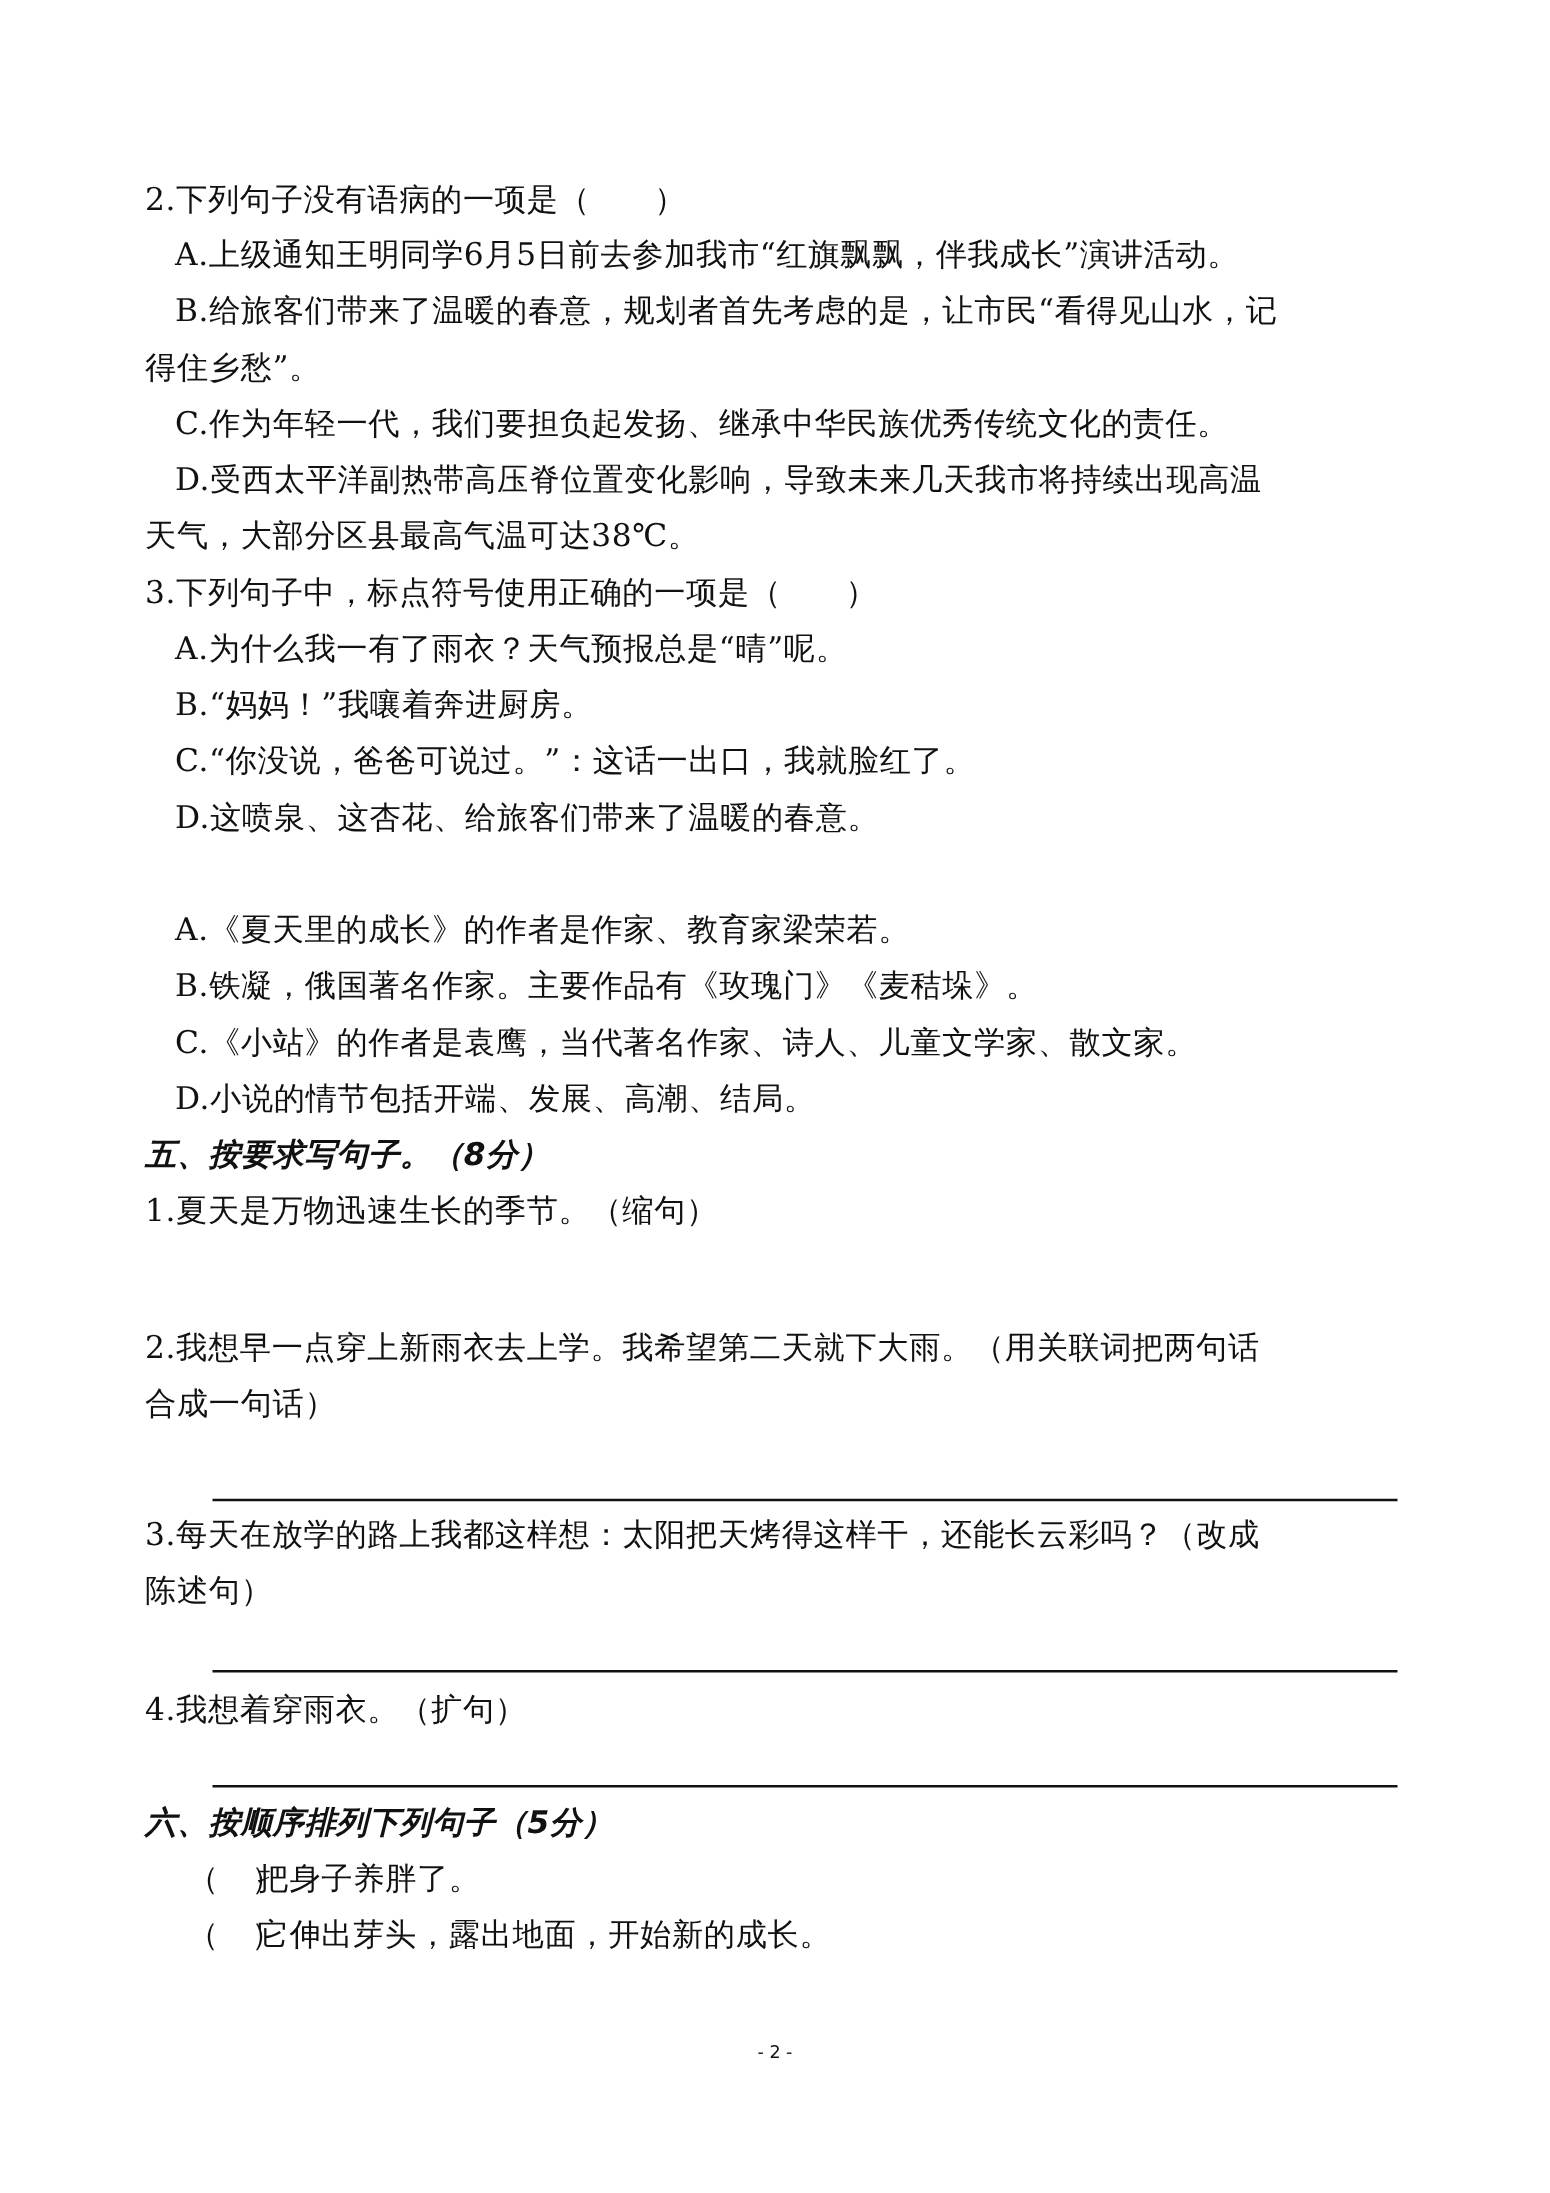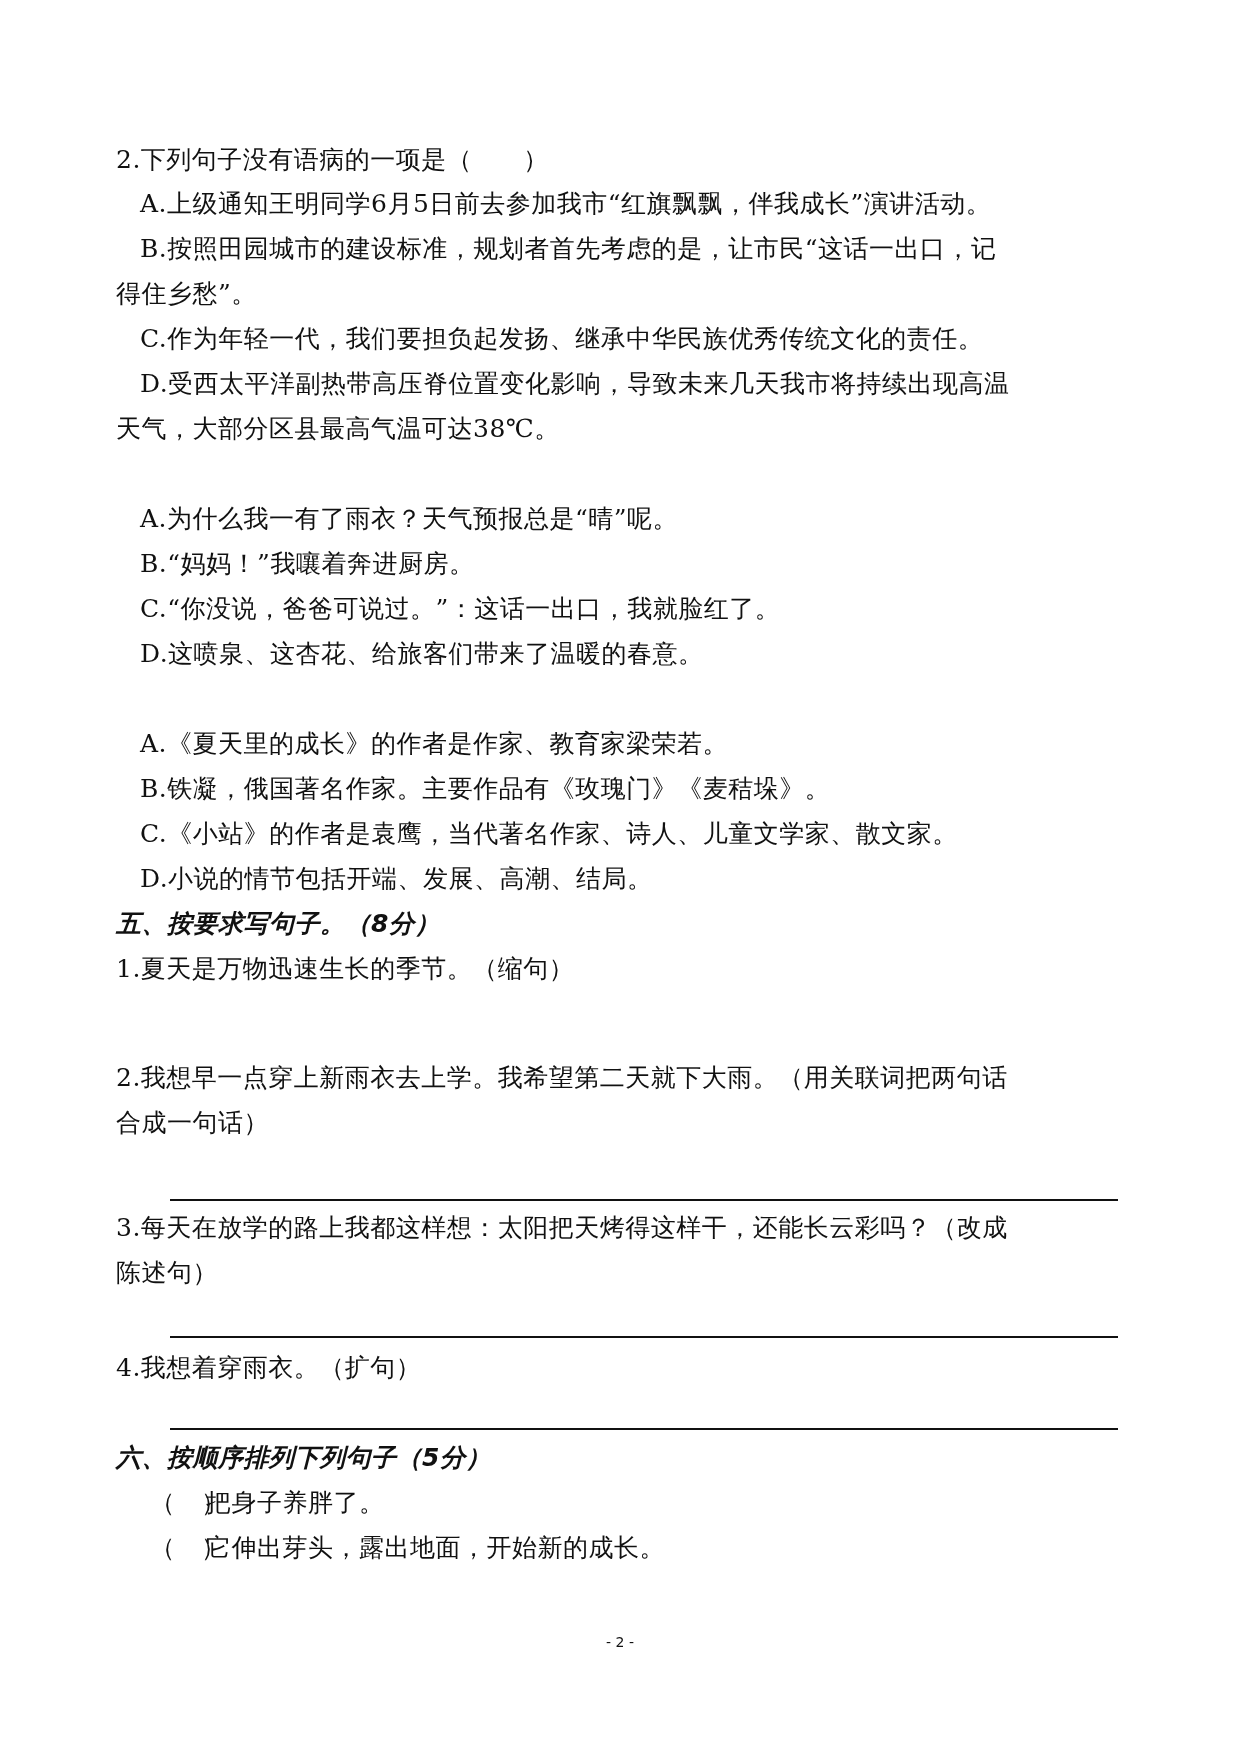--- a/index.html
+++ b/index.html
@@ -29,26 +29,27 @@
       font-family: "DejaVu Sans", "Liberation Sans", sans-serif; font-size: 14px;
     }
   </style>
 </head>
 <body>
 
 <div class="page">
 
   <div class="line" style="top:142px">2.下列句子没有语病的一项是（　　）</div>
   <div class="line indent" style="top:186px">A.上级通知王明同学6月5日前去参加我市“红旗飘飘，伴我成长”演讲活动。</div>
-  <div class="line indent" style="top:231px">B.按照田园城市的建设标准，规划者首先考虑的是，让市民“这话一出口，记</div>
+  <div class="line indent" style="top:231px">B.给旅客们带来了温暖的春意，规划者首先考虑的是，让市民“看得见山水，记</div>
   <div class="line" style="top:276px">得住乡愁”。</div>
   <div class="line indent" style="top:321px">C.作为年轻一代，我们要担负起发扬、继承中华民族优秀传统文化的责任。</div>
   <div class="line indent" style="top:366px">D.受西太平洋副热带高压脊位置变化影响，导致未来几天我市将持续出现高温</div>
   <div class="line" style="top:411px">天气，大部分区县最高气温可达38℃。</div>
 
+  <div class="line" style="top:456px">3.下列句子中，标点符号使用正确的一项是（　　）</div>
   <div class="line indent" style="top:501px">A.为什么我一有了雨衣？天气预报总是“晴”呢。</div>
   <div class="line indent" style="top:546px">B.“妈妈！”我嚷着奔进厨房。</div>
   <div class="line indent" style="top:591px">C.“你没说，爸爸可说过。”：这话一出口，我就脸红了。</div>
   <div class="line indent" style="top:636px">D.这喷泉、这杏花、给旅客们带来了温暖的春意。</div>
 
   <div class="line indent" style="top:726px">A.《夏天里的成长》的作者是作家、教育家梁荣若。</div>
   <div class="line indent" style="top:771px">B.铁凝，俄国著名作家。主要作品有《玫瑰门》《麦秸垛》。</div>
   <div class="line indent" style="top:816px">C.《小站》的作者是袁鹰，当代著名作家、诗人、儿童文学家、散文家。</div>
   <div class="line indent" style="top:861px">D.小说的情节包括开端、发展、高潮、结局。</div>
 

